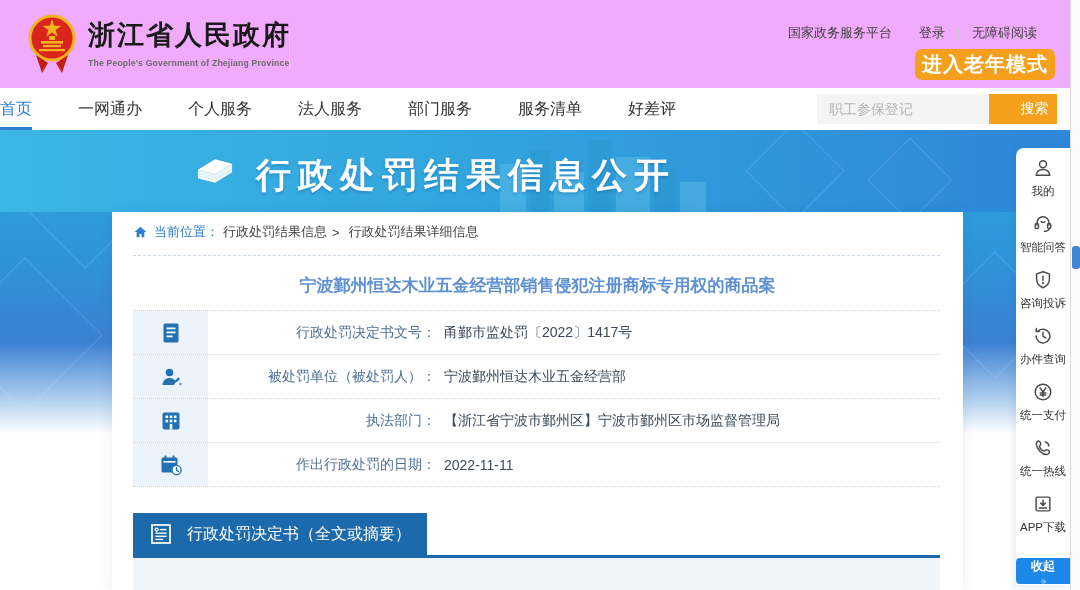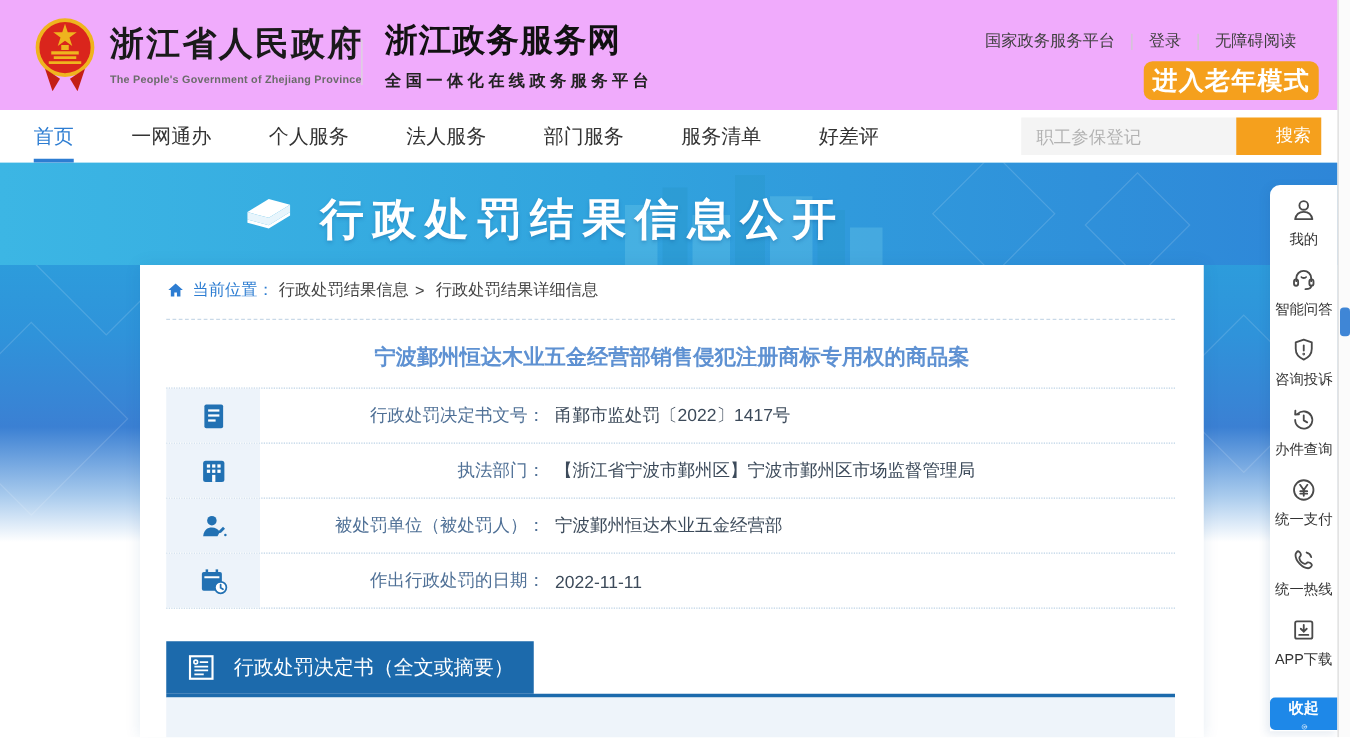--- a/index.html
+++ b/index.html
@@ -17,21 +17,21 @@
   .portal { position:absolute; left:308px; top:15px; }
   .portal .cn { font-family:"Liberation Serif", serif; font-weight:bold; font-size:26px; color:#111; letter-spacing:1px; }
   .portal .sub { font-family:"Liberation Serif", serif; font-weight:bold; font-size:13px; color:#222; margin-top:6px; letter-spacing:3.5px; }
   .top-links { position:absolute; right:43px; top:24px; display:flex; align-items:center; font-size:13px; color:#404040; }
   .top-links .lnk { cursor:pointer; }
   .top-links .sep { width:1px; height:13px; background:#ccc; margin:0 13px; }
   .elder-btn { position:absolute; right:25px; top:49px; width:140px; height:31px; background:#f5a01d; color:#fff; font-size:20px; font-weight:bold; border:none; border-radius:7px; display:flex; align-items:center; justify-content:center; letter-spacing:1px; cursor:pointer; }
 
   
   .nav { position:absolute; left:0; top:88px; width:1080px; height:42px; background:#fff; z-index:5; display:flex; align-items:center; }
-  .nav-items { display:flex; align-items:center; padding-left:27px; gap:46px; }
+  .nav-items { display:flex; align-items:center; gap:46px; }
   .nav-item { font-size:16px; color:#333; cursor:pointer; height:42px; display:flex; align-items:center; border-bottom:3px solid transparent; padding-top:3px; }
   .nav-item.active { color:#2d7dd2; border-bottom-color:#2d7dd2; }
   .nav-search { position:absolute; right:23px; top:6px; display:flex; }
   .nav-search input { width:172px; height:30px; background:#f4f4f4; border:none; outline:none; padding:0 12px; font-size:14px; color:#333; }
   .nav-search input::placeholder { color:#b3b3b3; }
   .search-btn { width:68px; height:30px; background:#f5a01d; color:#fff; border:none; font-size:14px; cursor:pointer;padding-left:23px; }
 
   
   .backdrop { position:absolute; left:0; top:130px; width:1070px; height:460px;
     background:linear-gradient(180deg,#2aa9de 0%, #2f93da 30%, #3b80d3 46%, #a9cbed 58%, #ffffff 66%); }
@@ -93,24 +93,20 @@
       <rect x="13" y="30" width="22" height="2.6" fill="#efb41e"></rect>
       <rect x="15" y="34" width="18" height="2.2" fill="#efb41e"></rect>
       <rect x="11" y="38" width="26" height="2.2" fill="#efb41e"></rect>
       <rect x="21" y="25" width="6" height="4" fill="#efb41e"></rect>
     </svg>
     <div class="brand">
       <div class="cn">浙江省人民政府</div>
       <div class="en">The People's Government of Zhejiang Province</div>
     </div>
     <div class="hdr-divider"></div>
-    <div class="portal">
-      <div class="cn">浙江政务服务网</div>
-      <div class="sub">全国一体化在线政务服务平台</div>
-    </div>
     <div class="top-links">
       <span class="lnk">国家政务服务平台</span>
       <span class="sep"></span>
       <span class="lnk">登录</span>
       <span class="sep"></span>
       <span class="lnk">无障碍阅读</span>
     </div>
     <button class="elder-btn">进入老年模式</button>
   </div>
 
@@ -184,48 +180,48 @@
         </div>
         <div class="info-body">
           <span class="info-label">行政处罚决定书文号：</span>
           <span class="info-value">甬鄞市监处罚〔2022〕1417号</span>
         </div>
       </div>
 
       <div class="info-row">
         <div class="info-ic">
           <svg viewBox="0 0 24 24">
+            <circle cx="10.5" cy="7.5" r="3.8" fill="#2271b3"></circle>
+            <path d="M3.5 20 c0.6-5 3.4-7 7-7 c2.8 0 5 1.2 6.3 3.6 L15 20 Z" fill="#2271b3"></path>
+            <path d="M16.2 15.5 l3.2-3.2 1.6 1.6 -3.2 3.2 -2 .4 Z" fill="#2271b3"></path>
+            <circle cx="21.3" cy="19" r="1" fill="#2271b3"></circle>
+          </svg>
+        </div>
+        <div class="info-body">
+          <span class="info-label">被处罚单位（被处罚人）：</span>
+          <span class="info-value">宁波鄞州恒达木业五金经营部</span>
+        </div>
+      </div>
+
+      <div class="info-row">
+        <div class="info-ic">
+          <svg viewBox="0 0 24 24">
             <rect x="3.5" y="3.5" width="17" height="17" rx="2" fill="#2271b3"></rect>
             <rect x="6.5" y="6.5" width="2.6" height="2.6" fill="#fff"></rect>
               <rect x="10.7" y="6.5" width="2.6" height="2.6" fill="#fff"></rect>
               <rect x="14.9" y="6.5" width="2.6" height="2.6" fill="#fff"></rect>
             <rect x="6.5" y="10.7" width="2.6" height="2.6" fill="#fff"></rect>
               <rect x="10.7" y="10.7" width="2.6" height="2.6" fill="#fff"></rect>
               <rect x="14.9" y="10.7" width="2.6" height="2.6" fill="#fff"></rect>
             <rect x="10.7" y="14.9" width="2.6" height="5.6" fill="#fff"></rect>
           </svg>
         </div>
         <div class="info-body">
           <span class="info-label">执法部门：</span>
           <span class="info-value">【浙江省宁波市鄞州区】宁波市鄞州区市场监督管理局</span>
-        </div>
-      </div>
-
-      <div class="info-row">
-        <div class="info-ic">
-          <svg viewBox="0 0 24 24">
-            <circle cx="10.5" cy="7.5" r="3.8" fill="#2271b3"></circle>
-            <path d="M3.5 20 c0.6-5 3.4-7 7-7 c2.8 0 5 1.2 6.3 3.6 L15 20 Z" fill="#2271b3"></path>
-            <path d="M16.2 15.5 l3.2-3.2 1.6 1.6 -3.2 3.2 -2 .4 Z" fill="#2271b3"></path>
-            <circle cx="21.3" cy="19" r="1" fill="#2271b3"></circle>
-          </svg>
-        </div>
-        <div class="info-body">
-          <span class="info-label">被处罚单位（被处罚人）：</span>
-          <span class="info-value">宁波鄞州恒达木业五金经营部</span>
         </div>
       </div>
 
       <div class="info-row">
         <div class="info-ic">
           <svg viewBox="0 0 24 24">
             <rect x="2.5" y="4.5" width="16" height="15" rx="1.5" fill="#2271b3"></rect>
             <rect x="5.5" y="2.5" width="2" height="4" fill="#2271b3"></rect>
             <rect x="13.5" y="2.5" width="2" height="4" fill="#2271b3"></rect>
             <rect x="4.5" y="8" width="12" height="1.6" fill="#fff"></rect>

